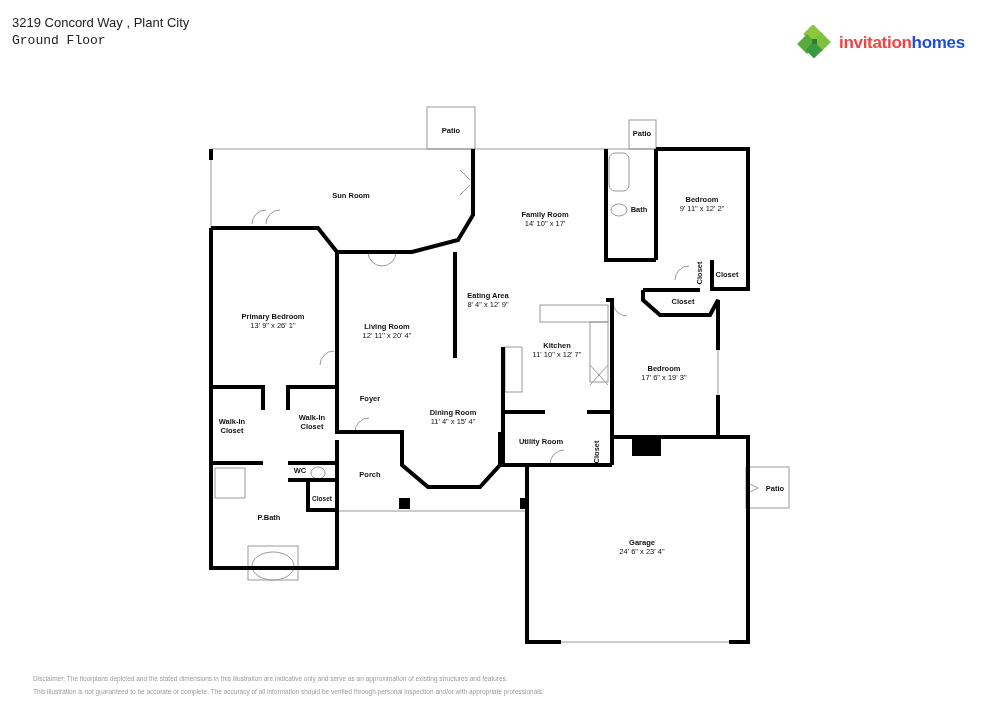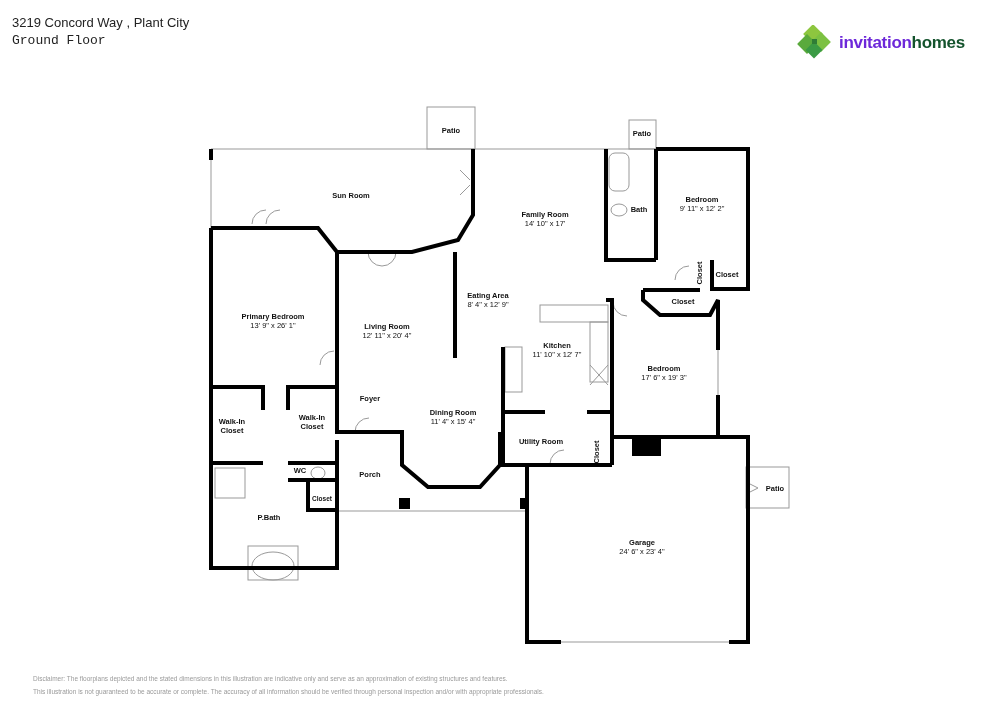--- a/index.html
+++ b/index.html
@@ -2,22 +2,22 @@
 <html><head>
 <meta charset="utf-8">
 <style>
   html,body{margin:0;padding:0;background:#fff;}
   body{width:1000px;height:707px;position:relative;overflow:hidden;font-family:"Liberation Sans",sans-serif;color:#111;}
   .hdr{position:absolute;left:12px;font-size:13px;color:#222;}
   #addr{top:15px;}
   #floor{top:33px;font-family:Liberation Mono, monospace;}
   .logo{position:absolute;left:797px;top:25px;display:flex;align-items:center;}
   .logo-text{font-size:17px;font-weight:bold;margin-left:6px;letter-spacing:-0.3px;}
-  .logo-text .a{color:#6d28d9;}
-  .logo-text .b{color:#14532d;}
+  .logo-text .a{color:#ef4444;}
+  .logo-text .b{color:#1d4ed8;}
   .disc{position:absolute;left:33px;font-size:6.5px;color:#9a9a9a;}
   #d1{top:675px;} #d2{top:688px;}
   svg.plan{position:absolute;left:0;top:0;}
   .lbl{font-family:"Liberation Sans",sans-serif;font-size:7.5px;font-weight:bold;fill:#111;text-anchor:middle;}
   .dim{font-family:"Liberation Sans",sans-serif;font-size:7.5px;fill:#111;text-anchor:middle;}
 </style>
 </head>
 <body>
 
 <div class="hdr" id="addr">3219 Concord Way , Plant City</div>

